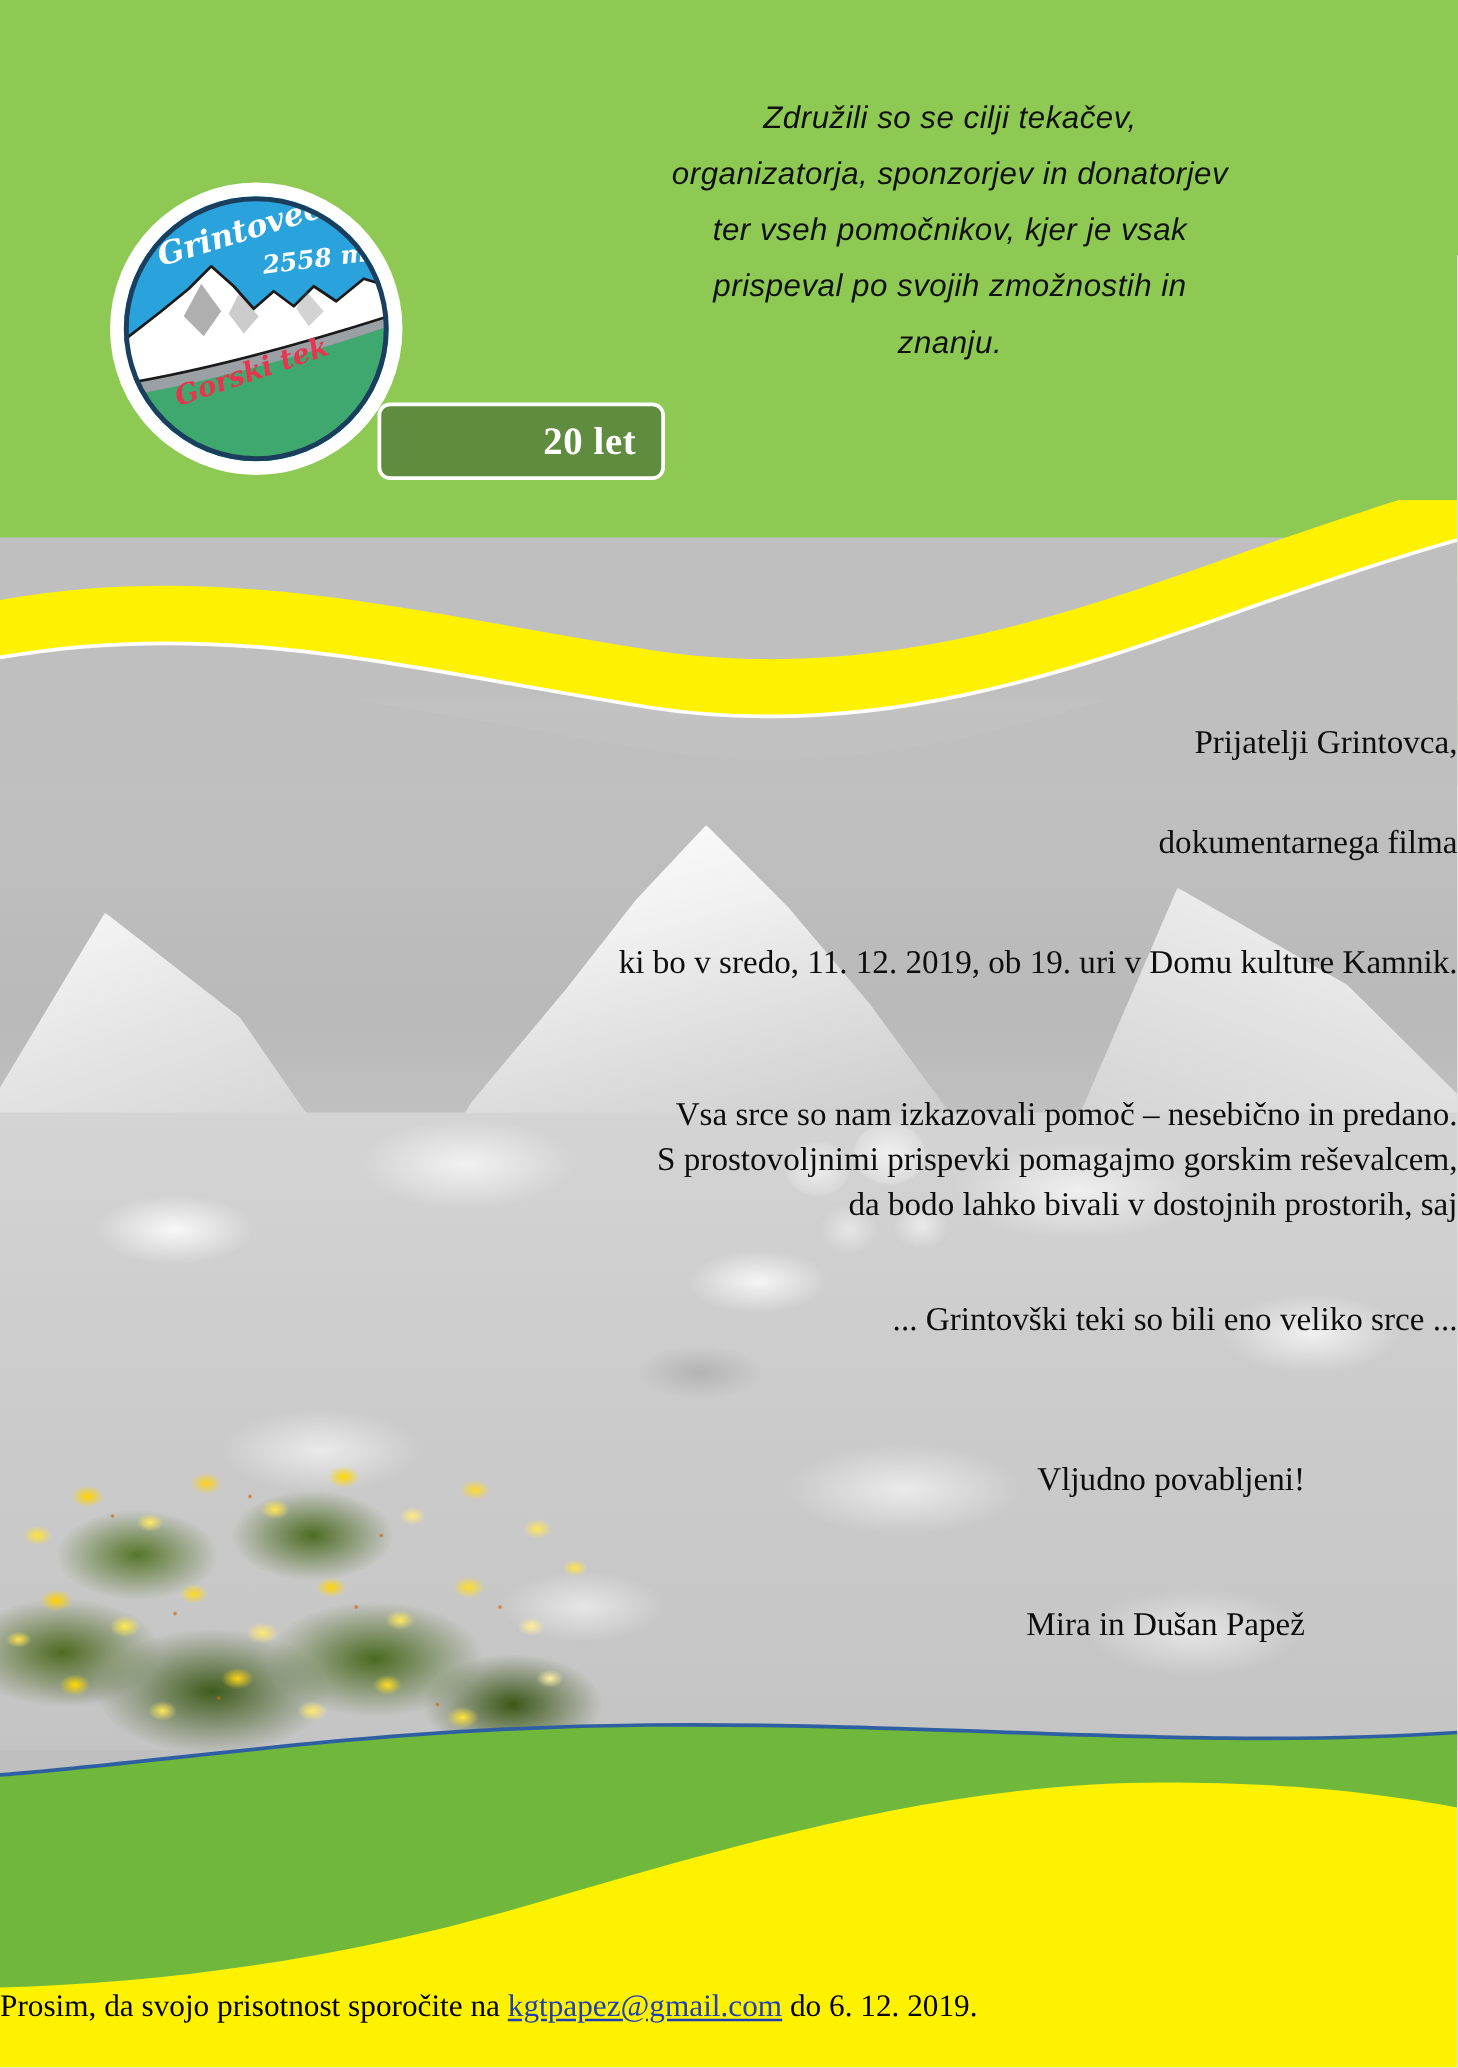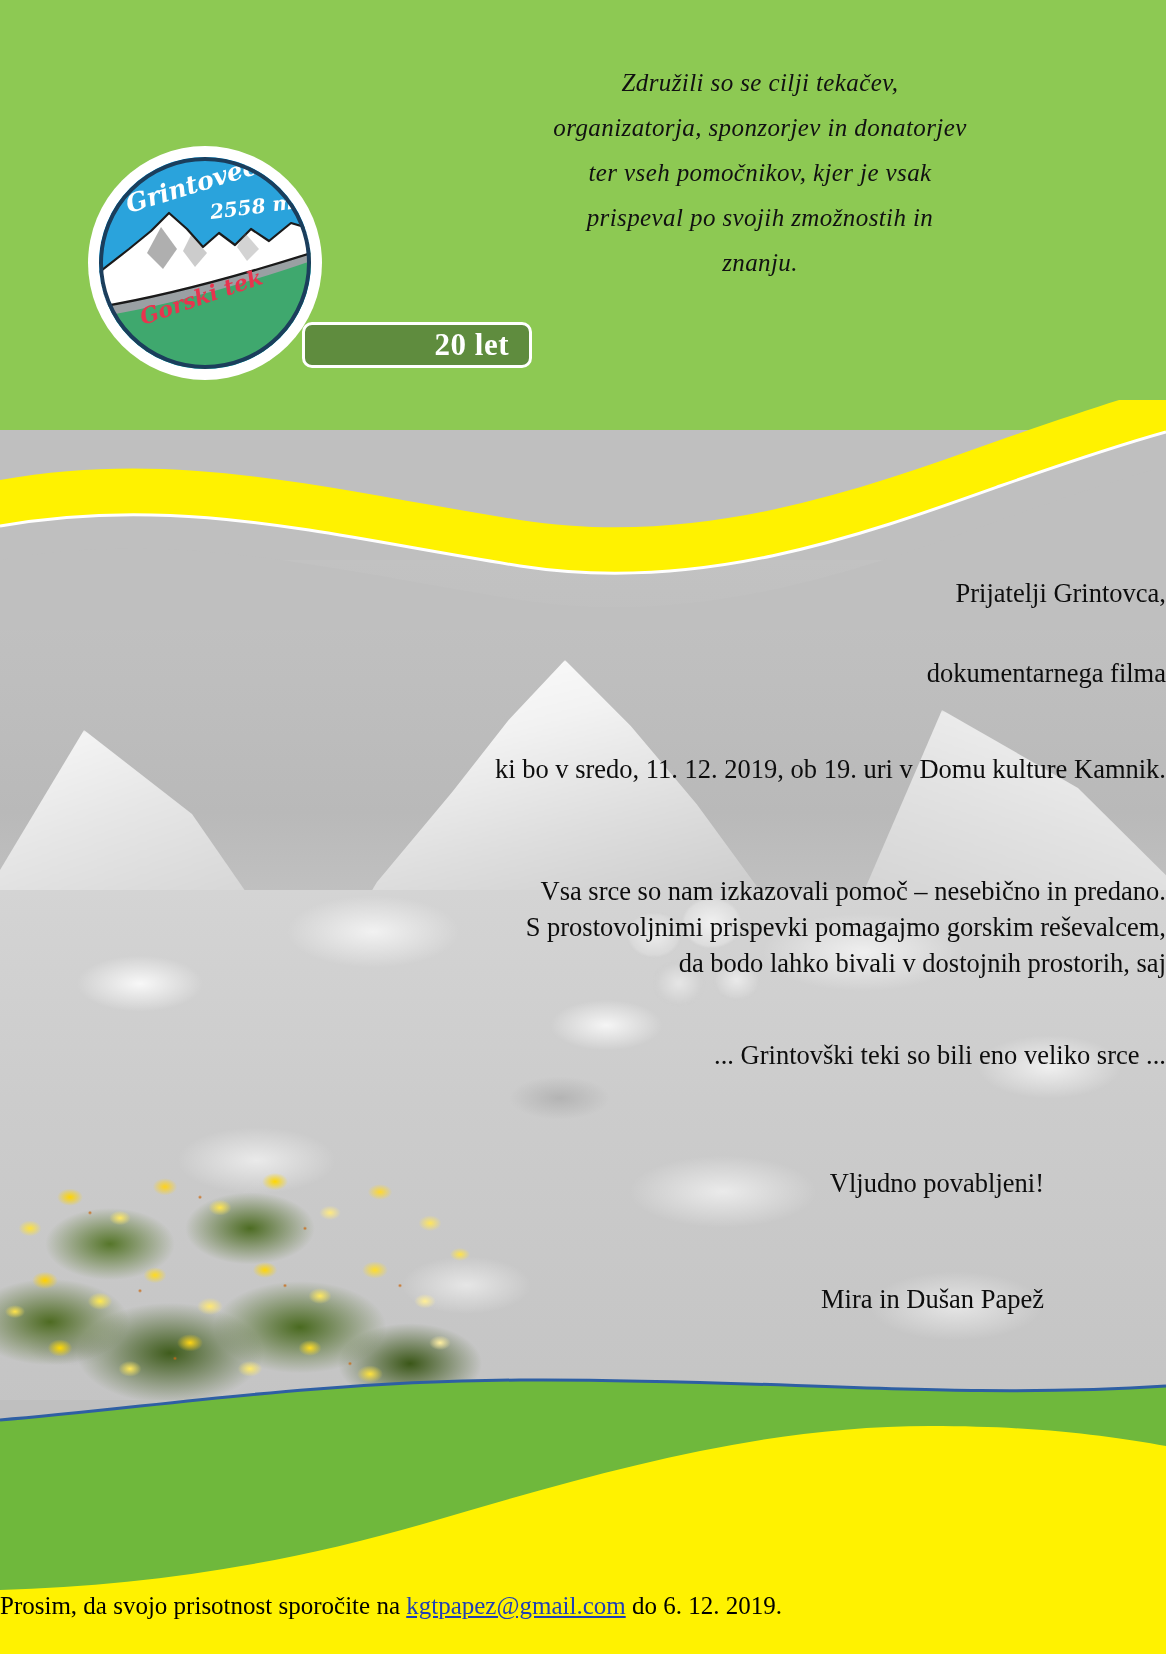--- a/index.html
+++ b/index.html
@@ -125,39 +125,39 @@
       radial-gradient(circle 3px at 35% 84%, #C96A14, rgba(201,106,20,0) 70%),
       radial-gradient(circle 3px at 70% 86%, #C96A14, rgba(201,106,20,0) 70%);
   }
 
   
   .wave-svg { position:absolute; left:0; display:block; }
 
   
   .logo-wrap { position:absolute; left:92px; top:150px; width:360px; height:240px; }
   .lbl-plate {
-    position:absolute; left:210px; top:172px; width:230px; height:46px;
+    position:absolute; left:210px; top:172px; width:230px; height:62px;
     background:#5F8C3E; border:3px solid #ffffff; border-radius:10px;
     display:flex; align-items:center; justify-content:flex-end; padding-right:20px;
   }
   .lbl-plate span {
     color:#ffffff; font-weight:bold; font-size:31px;
     font-family:"Liberation Serif", serif; letter-spacing:.5px;
   }
   .logo-circle {
     position:absolute; left:0; top:0; width:226px; height:226px; border-radius:50%;
     background:#ffffff; box-shadow:0 0 0 4px #ffffff; overflow:hidden; z-index:2;
   }
   .logo-inner { position:absolute; left:7px; top:7px; width:212px; height:212px; border-radius:50%; overflow:hidden; background:#2AA3DC; }
 
   
   .script-block {
-    position:absolute; left:470px; top:60px; width:580px;
+    position:absolute; left:470px; top:72px; width:580px;
     text-align:center; color:#111111;
-    font-family:Liberation Serif, serif;
+    font-family:Liberation Sans, sans-serif;
     font-style:italic; font-size:25px; line-height:45px; letter-spacing:.4px;
   }
   .script-block div { white-space:nowrap; }
 
   
   .body-text { position:absolute; left:0; top:575px; width:1166px; color:#0d0d0d; }
   .ln {
     text-align:right; font-family:"Liberation Serif", serif;
     font-size:26.5px; line-height:36px; color:#0d0d0d;
   }

